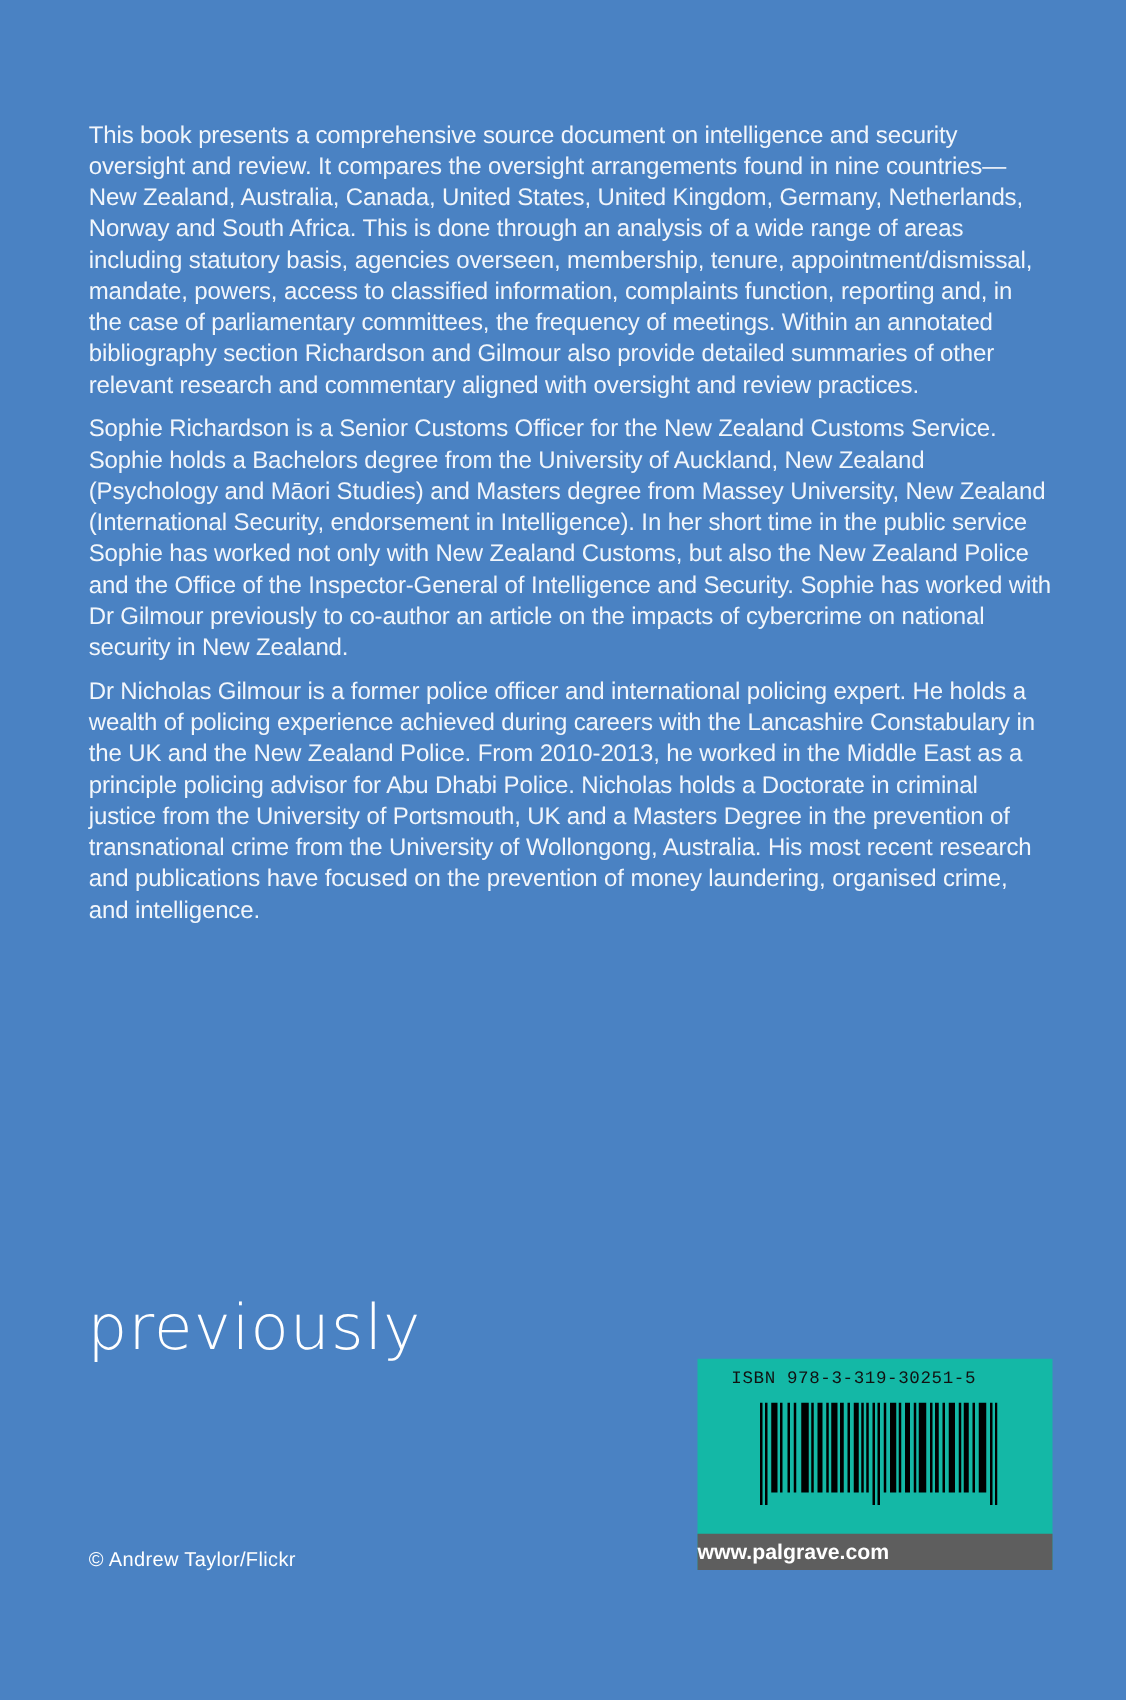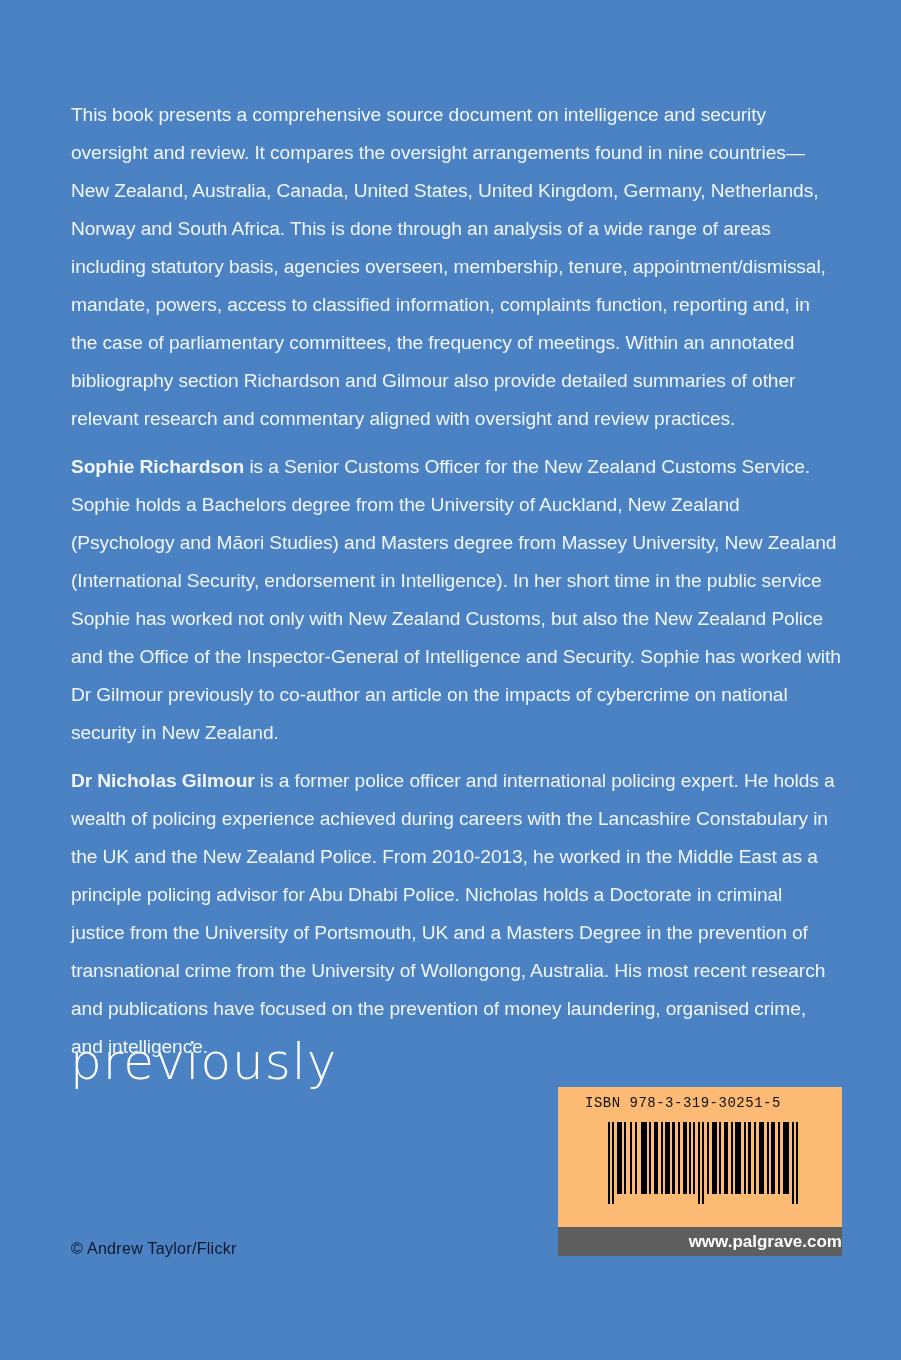--- a/index.html
+++ b/index.html
@@ -9,47 +9,47 @@
     position: relative;
     overflow: hidden;
     font-family: "Liberation Sans", "DejaVu Sans", sans-serif;
     color: #f2f6fb;
   }
   .blurb {
     position: absolute;
     left: 71px; top: 96px;
     width: 770px;
     font-size: 19.2px;
-    line-height: 38px;
+    line-height: 25px;
     letter-spacing: -0.1px;
   }
   .blurb p { margin: 0 0 10px 0; }
-  .blurb b { font-weight: bold; }
+  .blurb b { font-weight: normal; }
   .logo {
     position: absolute;
     left: 70px; top: 1035px;
     color: #ffffff;
     font-family: "DejaVu Sans", sans-serif;
     font-weight: 300;
     line-height: 1;
   }
   .logo .l1 { font-size: 62px; letter-spacing: -1px; display:block; height: 66px; }
   .logo .l2 { font-size: 50px; letter-spacing: 1px; display:block; margin-top: 2px; }
   .credit {
     position: absolute;
     left: 71px; top: 1240px;
     font-size: 16px;
-    color: #0f172a;
+    color: #ffffff;
     letter-spacing: 0.3px;
   }
   .isbn-box {
     position: absolute;
     left: 558px; top: 1087px;
     width: 284px; height: 169px;
-    background: #fdba74;
+    background: #14b8a6;
     box-sizing: border-box;
   }
   .isbn-text {
     position: absolute; left: 27px; top: 8px;
     font-family: "Liberation Mono", "DejaVu Sans Mono", monospace;
     font-size: 14px; color: #111; letter-spacing: 0.5px;
   }
   .barcode {
     position: absolute; left: 50px; top: 35px;
     width: 190px; height: 82px;
@@ -62,21 +62,21 @@
   }
   .barcode-digits .first { margin-right: 8px; }
   .barcode-digits .mid { margin-left: 2px; margin-right: 8px; }
   .url-bar {
     position: absolute; left: 0; bottom: 0;
     width: 284px; height: 29px;
     background: #5e5e5e;
     color: #ffffff;
     font-weight: bold;
     font-size: 17px;
-    text-align: right;
+    text-align: left;
     line-height: 29px;
   }
 </style>
 </head>
 <body>
 
 <div class="blurb">
   <p>This book presents a comprehensive source document on intelligence and security oversight and review. It compares the oversight arrangements found in nine countries—New Zealand, Australia, Canada, United States, United Kingdom, Germany, Netherlands, Norway and South Africa. This is done through an analysis of a wide range of areas including statutory basis, agencies overseen, membership, tenure, appointment/dismissal, mandate, powers, access to classified information, complaints function, reporting and, in the case of parliamentary committees, the frequency of meetings. Within an annotated bibliography section Richardson and Gilmour also provide detailed summaries of other relevant research and commentary aligned with oversight and review practices.</p>
   <p><b>Sophie Richardson</b><span> is a Senior Customs Officer for the New Zealand Customs Service. Sophie holds a Bachelors degree from the University of Auckland, New Zealand (Psychology and Māori Studies) and Masters degree from Massey University, New Zealand (International Security, endorsement in Intelligence). In her short time in the public service Sophie has worked not only with New Zealand Customs, but also the New Zealand Police and the Office of the Inspector-General of Intelligence and Security. Sophie has worked with Dr Gilmour previously to co-author an article on the impacts of cybercrime on national security in New Zealand.</span></p>
   <p><b>Dr Nicholas Gilmour</b><span> is a former police officer and international policing expert. He holds a wealth of policing experience achieved during careers with the Lancashire Constabulary in the UK and the New Zealand Police. From 2010-2013, he worked in the Middle East as a principle policing advisor for Abu Dhabi Police. Nicholas holds a Doctorate in criminal justice from the University of Portsmouth, UK and a Masters Degree in the prevention of transnational crime from the University of Wollongong, Australia. His most recent research and publications have focused on the prevention of money laundering, organised crime, and intelligence.</span></p>

